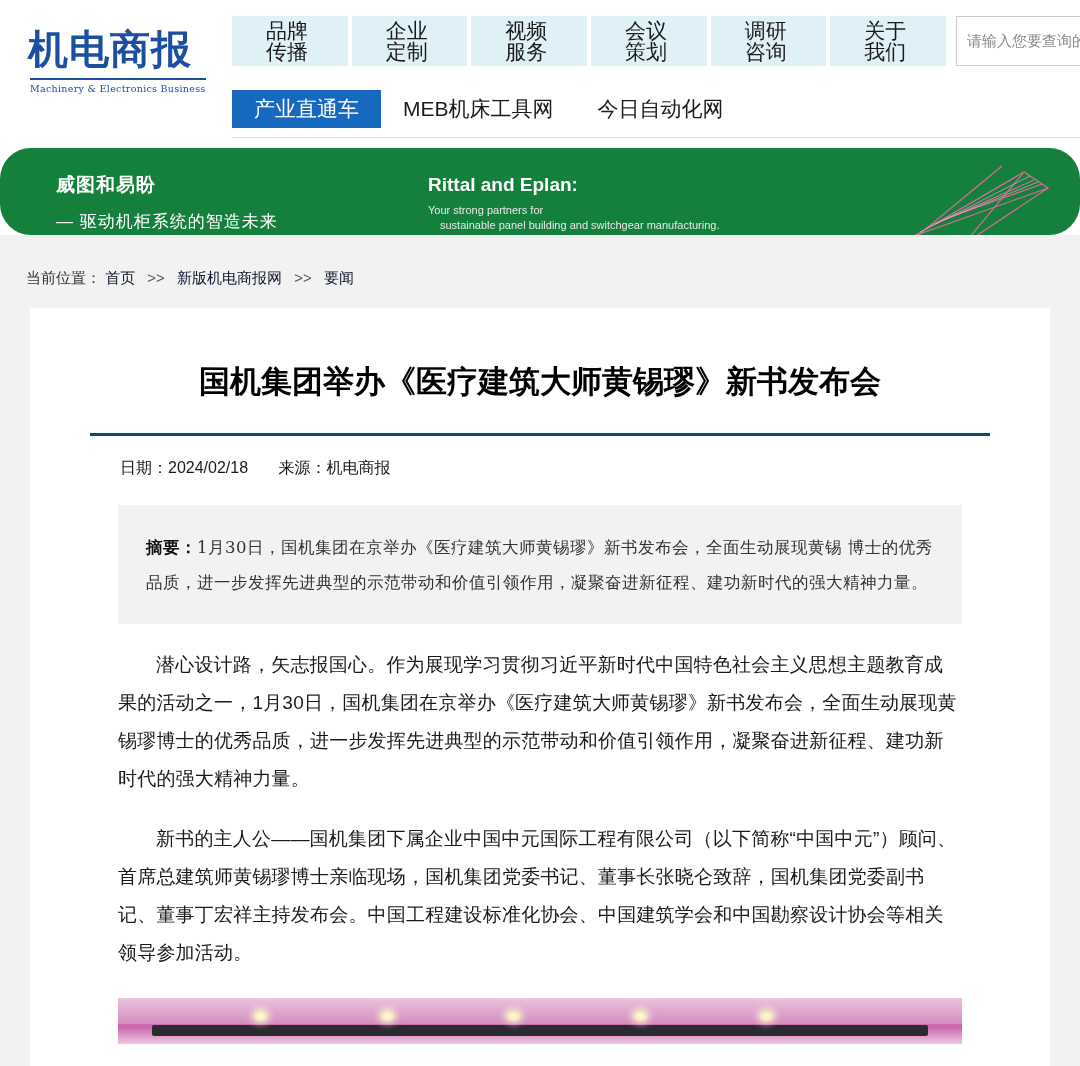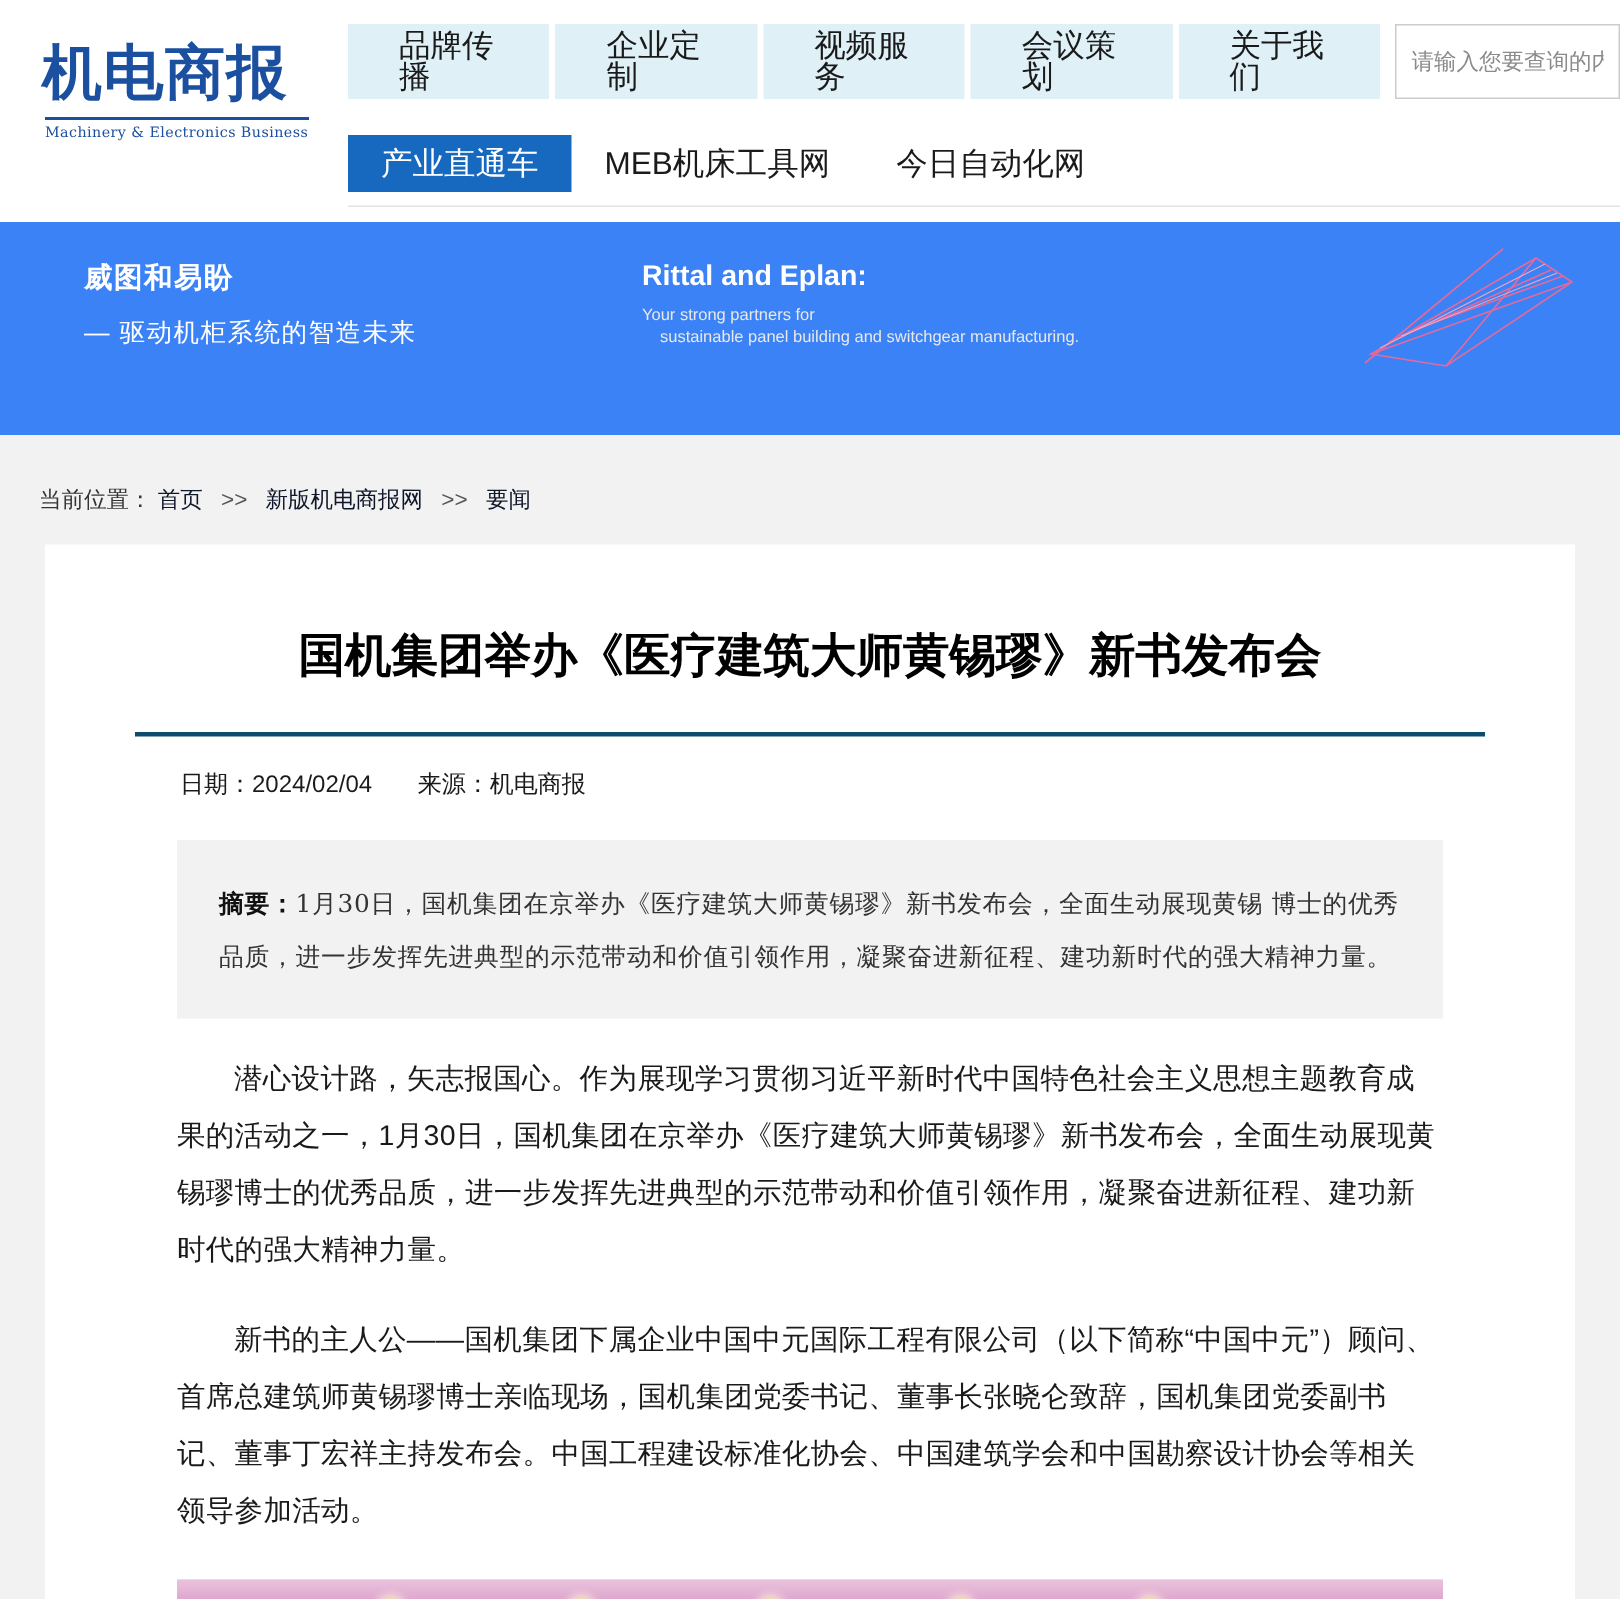--- a/index.html
+++ b/index.html
@@ -101,23 +101,24 @@
   }
   .nav-tab.active {
     background: #1769c0;
     color: #ffffff;
   }
 
   
   .banner {
     position: relative;
     width: 1080px;
-    height: 142px;
-    background: #3b82f6;
+    height: 87px;
+    background: #15803d;
     overflow: hidden;
+    border-radius: 31px;
   }
   .banner-cn {
     position: absolute;
     left: 56px;
     top: 24px;
     color: #ffffff;
   }
   .banner-cn .l1 { font-size: 19px; font-weight: bold; letter-spacing: 1px; }
   .banner-cn .l2 { font-size: 17px; margin-top: 12px; letter-spacing: 1px; }
   .banner-en {
@@ -241,20 +242,21 @@
       <div class="logo-sub">Machinery &amp; Electronics Business</div>
     </div>
 
     <div class="nav-area">
 
       <div class="nav-row-1">
         <div class="nav-pill">品牌传播</div>
         <div class="nav-pill">企业定制</div>
         <div class="nav-pill">视频服务</div>
         <div class="nav-pill">会议策划</div>
+        <div class="nav-pill">调研咨询</div>
         <div class="nav-pill">关于我们</div>
         <div class="search-box">
           <span class="ph">请输入您要查询的内容</span>
         </div>
       </div>
 
       <div class="nav-row-2">
         <div class="nav-tab active">产业直通车</div>
         <div class="nav-tab">MEB机床工具网</div>
         <div class="nav-tab">今日自动化网</div>
@@ -300,21 +302,21 @@
       <a href="#">要闻</a>
     </div>
 
     <div class="article-card">
       <div class="article-inner">
 
         <h1 class="article-title">国机集团举办《医疗建筑大师黄锡璆》新书发布会</h1>
 
         <div class="meta-row">
           <span class="meta-item">
-            <span>日期：</span><span class="meta-val">2024/02/04</span>
+            <span>日期：</span><span class="meta-val">2024/02/18</span>
           </span>
           <span class="meta-item">
             <span>来源：</span><span class="meta-val">机电商报</span>
           </span>
         </div>
 
         <div class="abstract">
           <span class="lab">摘要：</span><span>1月30日，国机集团在京举办《医疗建筑大师黄锡璆》新书发布会，全面生动展现黄锡 博士的优秀品质，进一步发挥先进典型的示范带动和价值引领作用，凝聚奋进新征程、建功新时代的强大精神力量。</span>
         </div>
 

